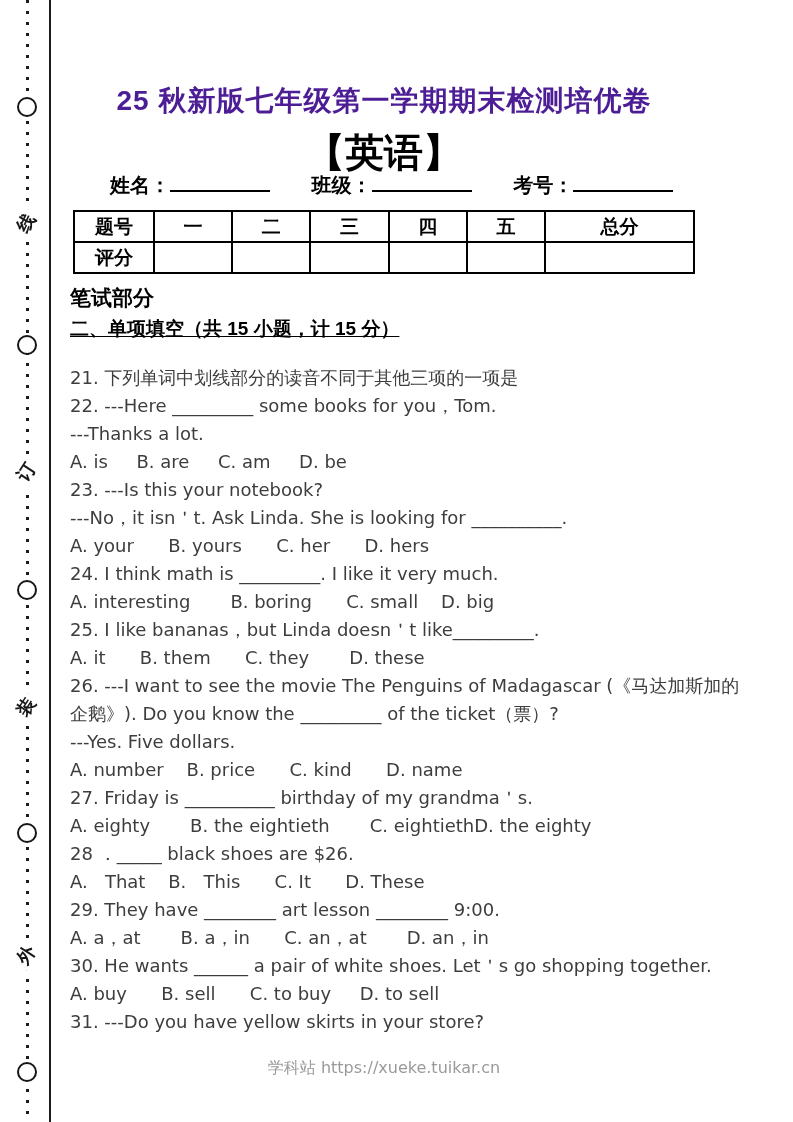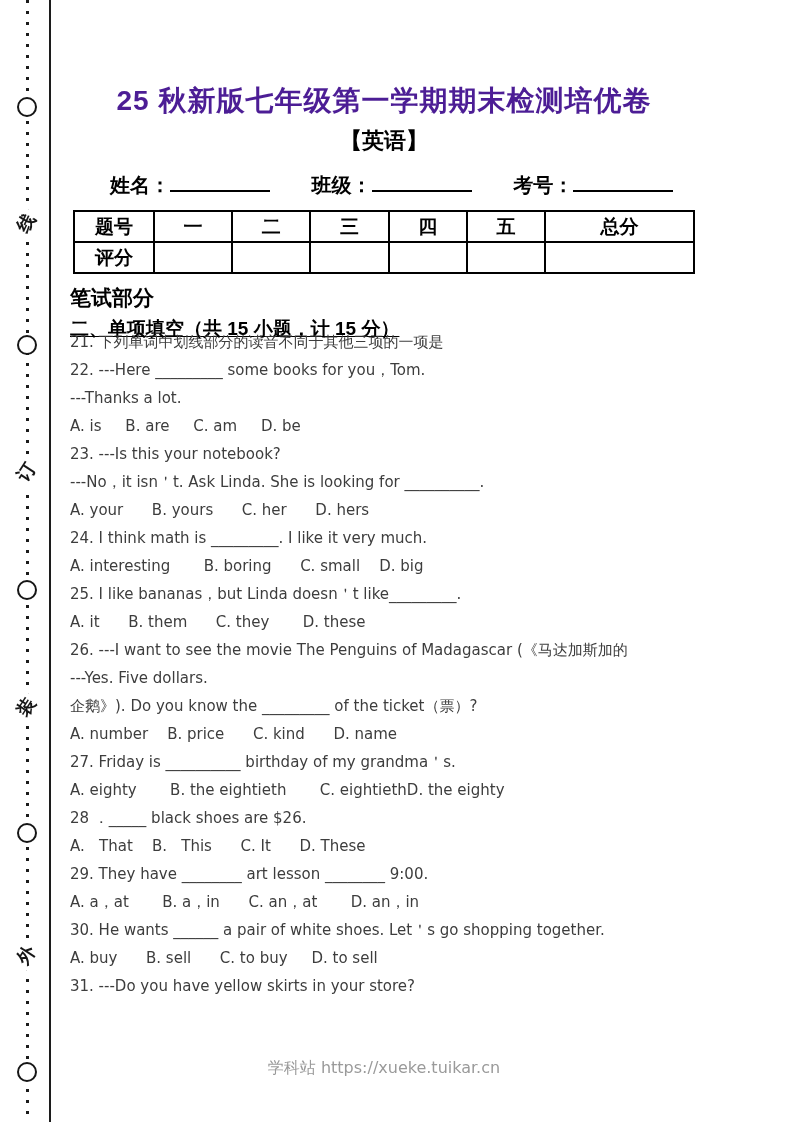--- a/index.html
+++ b/index.html
@@ -60,21 +60,21 @@
     text-align: center;
     font-size: 28px;
     font-weight: bold;
     letter-spacing: 1px;
     color: #4c1d95;
   }
   .subject {
     position: absolute; top: 126px; left: 0;
     width: 100%;
     text-align: center;
-    font-size: 22px;
+    font-size: 39px;
     font-weight: bold;
     color: #000;
   }
   .info-line {
     position: absolute; top: 172px; left: 40px;
     font-size: 20px;
     font-weight: bold;
     white-space: nowrap;
   }
   .info-item { margin-right: 36px; }
@@ -113,24 +113,24 @@
   }
   .section-title {
     position: absolute; top: 316px; left: 0;
     font-size: 19px;
     font-weight: bold;
     color: #000;
     text-decoration: underline;
   }
 
   .lines {
-    position: absolute; top: 328px; left: 0;
+    position: absolute; top: 364px; left: 0;
     width: 640px;
     font-family: "DejaVu Sans", sans-serif;
-    font-size: 15px;
+    font-size: 18px;
     color: #3d3d3d;
   }
   .t-line {
     height: 28px;
     line-height: 28px;
     white-space: pre;
   }
   .opt21 { margin-right: 44px; }
   .ul-char { border-bottom: 2px solid #3d3d3d; }
 
@@ -205,22 +205,22 @@
       <div class="t-line">---Thanks a lot.</div>
       <div class="t-line">A. is     B. are     C. am     D. be</div>
       <div class="t-line">23. ---Is this your notebook?</div>
       <div class="t-line">---No，it isn＇t. Ask Linda. She is looking for __________.</div>
       <div class="t-line">A. your      B. yours      C. her      D. hers</div>
       <div class="t-line">24. I think math is _________. I like it very much.</div>
       <div class="t-line">A. interesting       B. boring      C. small    D. big</div>
       <div class="t-line">25. I like bananas，but Linda doesn＇t like_________.</div>
       <div class="t-line">A. it      B. them      C. they       D. these</div>
       <div class="t-line">26. ---I want to see the movie The Penguins of Madagascar (《马达加斯加的</div>
+      <div class="t-line">企鹅》). Do you know the _________ of the ticket（票）?</div>
       <div class="t-line">---Yes. Five dollars.</div>
-      <div class="t-line">企鹅》). Do you know the _________ of the ticket（票）?</div>
       <div class="t-line">A. number    B. price      C. kind      D. name</div>
       <div class="t-line">27. Friday is __________ birthday of my grandma＇s.</div>
       <div class="t-line">A. eighty       B. the eightieth       C. eightiethD. the eighty</div>
       <div class="t-line">28 ．_____ black shoes are $26.</div>
       <div class="t-line">A.   That    B.   This      C. It      D. These</div>
       <div class="t-line">29. They have ________ art lesson ________ 9:00.</div>
       <div class="t-line">A. a，at       B. a，in      C. an，at       D. an，in</div>
       <div class="t-line">30. He wants ______ a pair of white shoes. Let＇s go shopping together.</div>
       <div class="t-line">A. buy      B. sell      C. to buy     D. to sell</div>
       <div class="t-line">31. ---Do you have yellow skirts in your store?</div>

